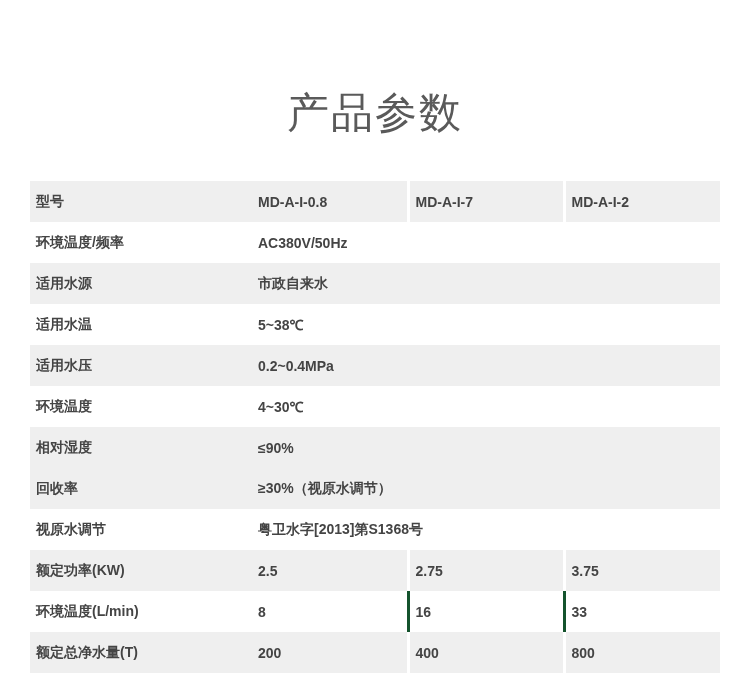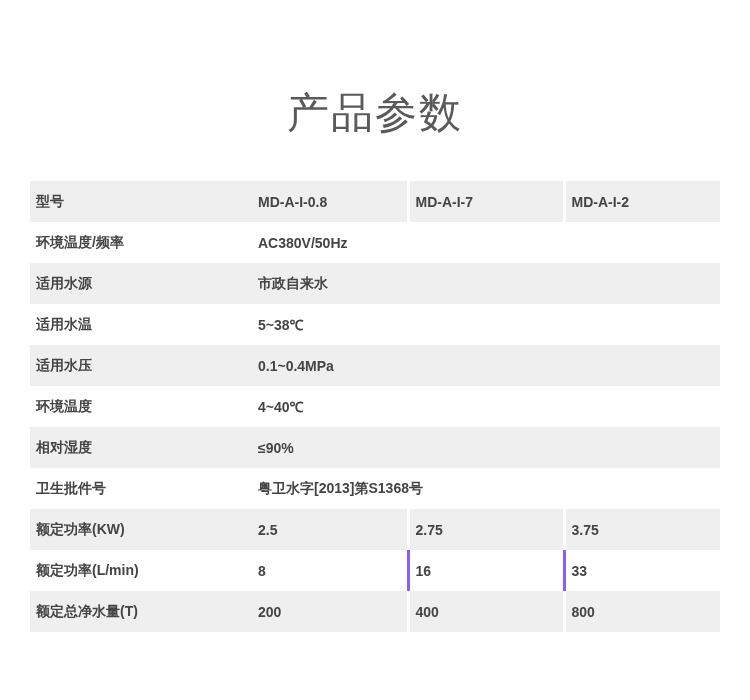--- a/index.html
+++ b/index.html
@@ -63,21 +63,21 @@
   }
   .cell-val {
     padding-left: 18px;
     box-sizing: border-box;
     color: #444444;
   }
   .col-a { width: 156px; }
   .col-b { width: 156px; }
   .col-c { width: 156px; }
   .divider-left { border-left: 3px solid #ffffff; }
-  .divider-left-odd { border-left: 3px solid #8b5cf6; }
+  .divider-left-odd { border-left: 3px solid #14532d; }
 </style>
 </head>
 <body>
 
 <div class="page">
 
   <h1 class="title">产品参数</h1>
 
   <table class="spec-table">
     <tbody>
@@ -99,49 +99,53 @@
         <td class="cell-val" colspan="3">市政自来水</td>
       </tr>
 
       <tr class="even">
         <td class="cell-label">适用水温</td>
         <td class="cell-val" colspan="3">5~38℃</td>
       </tr>
 
       <tr class="odd">
         <td class="cell-label">适用水压</td>
-        <td class="cell-val" colspan="3">0.1~0.4MPa</td>
+        <td class="cell-val" colspan="3">0.2~0.4MPa</td>
       </tr>
 
       <tr class="even">
         <td class="cell-label">环境温度</td>
-        <td class="cell-val" colspan="3">4~40℃</td>
+        <td class="cell-val" colspan="3">4~30℃</td>
       </tr>
 
       <tr class="odd">
         <td class="cell-label">相对湿度</td>
         <td class="cell-val" colspan="3">≤90%</td>
       </tr>
 
 
+      <tr class="odd">
+        <td class="cell-label">回收率</td>
+        <td class="cell-val" colspan="3">≥30%（视原水调节）</td>
+      </tr>
 
       <tr class="even">
-        <td class="cell-label">卫生批件号</td>
+        <td class="cell-label">视原水调节</td>
         <td class="cell-val" colspan="3">粤卫水字[2013]第S1368号</td>
       </tr>
 
       <tr class="odd">
         <td class="cell-label">额定功率(KW)</td>
         <td class="cell-val col-a">2.5</td>
         <td class="cell-val col-b divider-left">2.75</td>
         <td class="cell-val col-c divider-left">3.75</td>
       </tr>
 
       <tr class="even">
-        <td class="cell-label">额定功率(L/min)</td>
+        <td class="cell-label">环境温度(L/min)</td>
         <td class="cell-val col-a">8</td>
         <td class="cell-val col-b divider-left-odd">16</td>
         <td class="cell-val col-c divider-left-odd">33</td>
       </tr>
 
       <tr class="odd">
         <td class="cell-label">额定总净水量(T)</td>
         <td class="cell-val col-a">200</td>
         <td class="cell-val col-b divider-left">400</td>
         <td class="cell-val col-c divider-left">800</td>

